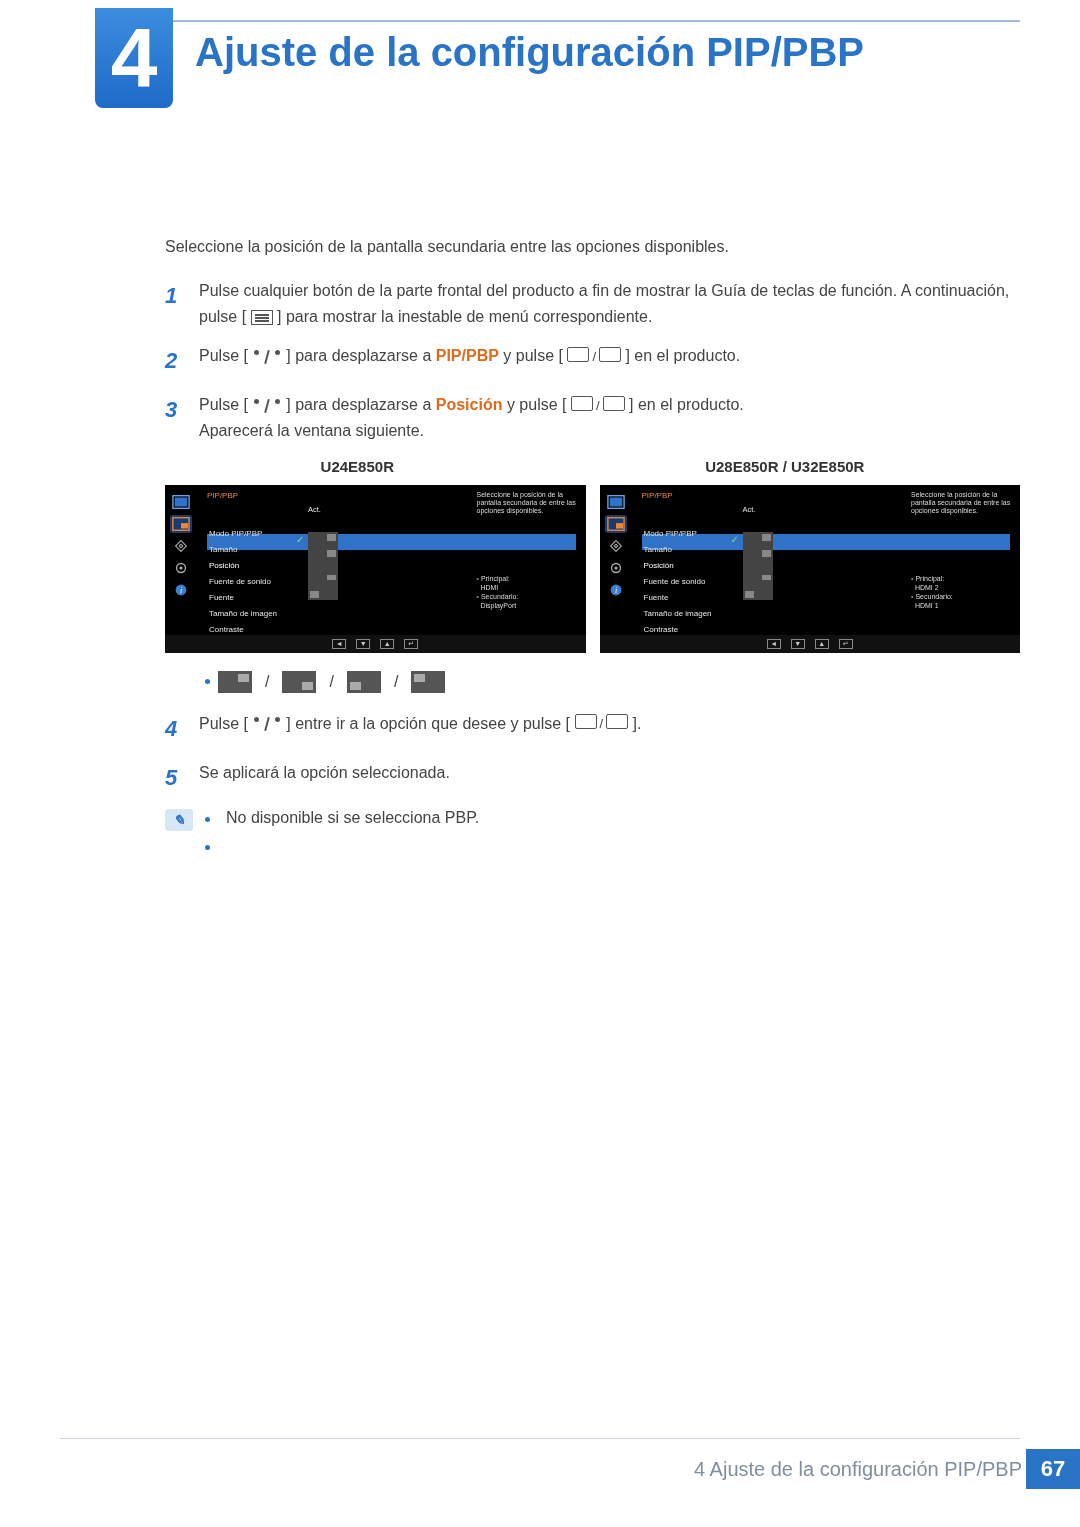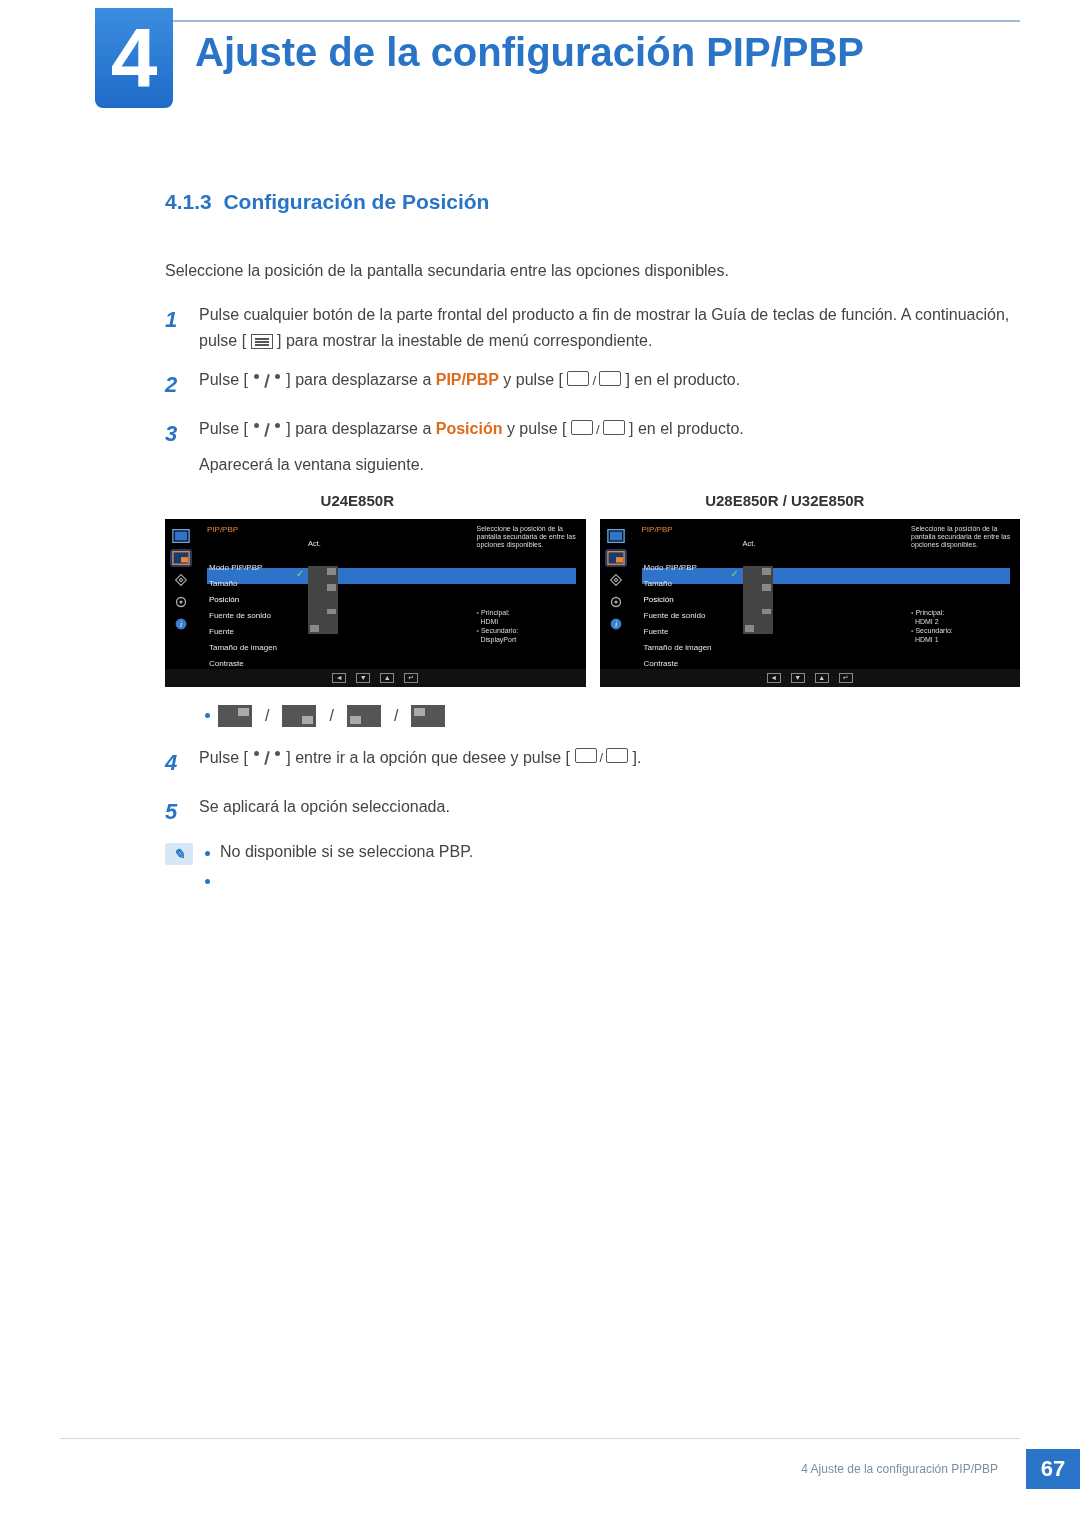--- a/index.html
+++ b/index.html
@@ -46,39 +46,36 @@
   .osd-src .vdot { color: #888; margin-right: 2px; }
   .osd-nav { position: absolute; left: 0; right: 0; bottom: 0; height: 18px; background: #111; display: flex; justify-content: center; align-items: center; gap: 10px; }
   .nav-btn { width: 14px; height: 10px; border: 1px solid #888; display: flex; align-items: center; justify-content: center; color: #ccc; font-size: 7px; }
   .pos-options { display: flex; align-items: center; gap: 8px; margin: 0 0 18px 40px; }
   .pos-opt { width: 34px; height: 22px; background: #555; position: relative; }
   .pos-opt .pip-dot { position: absolute; width: 11px; height: 8px; background: #aaa; }
   .bullet-dot { width: 5px; height: 5px; border-radius: 50%; background: #2a74c7; }
   .note-row { display: flex; gap: 12px; margin-top: 14px; }
   .note-icon { width: 28px; height: 22px; background: #d7e7f5; display: flex; align-items: center; justify-content: center; color: #2a74c7; font-style: italic; font-weight: bold; font-size: 14px; border-radius: 3px; flex-shrink: 0; }
   .note-list { flex: 1; }
-  .note-item { display: flex; gap: 10px; font-size: 16px; color: #444; margin-bottom: 10px; }
+  .note-item { display: flex; gap: 16px; font-size: 16px; color: #444; margin-bottom: 10px; }
   .nb { width: 5px; height: 5px; border-radius: 50%; background: #2a74c7; margin-top: 8px; flex-shrink: 0; }
   .footer { position: absolute; bottom: 38px; right: 0; display: flex; align-items: center; }
-  .footer-text { color: #7f8fa0; font-size: 12px; margin-right: 28px; }
+  .footer-text { color: #7f8fa0; font-size: 20px; margin-right: 4px; }
   .footer-rule { position: absolute; bottom: 88px; left: 60px; right: 60px; height: 1px; background: #cfd7e2; }
   .page-badge { width: 54px; height: 40px; background: #2a74c7; color: #fff; display: flex; align-items: center; justify-content: center; font-size: 22px; font-weight: bold; }
   .slash-txt { margin: 0 5px; color: #444; }
 </style>
 </head>
 <body>
 
 <div class="top-rule"></div>
 <div class="chapter-badge">4</div>
 <div class="chapter-title">Ajuste de la configuración PIP/PBP</div>
 
 <div class="content">
-  <div class="subhead">
-    <span>4.1.3</span>&nbsp;&nbsp;<span>Configuración de Posición</span>
-  </div>
   <div class="intro">Seleccione la posición de la pantalla secundaria entre las opciones disponibles.</div>
 
   <div class="steps">
     <div class="step">
       <div class="step-num">1</div>
       <div class="step-body">
         <span>Pulse cualquier botón de la parte frontal del producto a fin de mostrar la Guía de teclas de función. A continuación, pulse [</span>
         <span class="icon-inline">
             <span class="icon-menu"></span>
           </span>
@@ -114,21 +111,21 @@
             <span class="slash"></span>
             <span class="dot"></span>
           </span>
         <span>] para desplazarse a </span><span class="orange">Posición</span><span> y pulse [</span>
         <span class="icon-inline">
             <span class="icon-box"></span>
             <span style="font-size:13px">/</span>
             <span class="icon-box"></span>
           </span>
         <span>] en el producto.</span>
-        <div style="margin-top:10px">Aparecerá la ventana siguiente.</div>
+        <div style="">Aparecerá la ventana siguiente.</div>
       </div>
     </div>
   </div>
 
   <div class="models">
     <div class="model-title">U24E850R</div>
     <div class="model-title">U28E850R / U32E850R</div>
   </div>
 
   <div class="osd-row">

